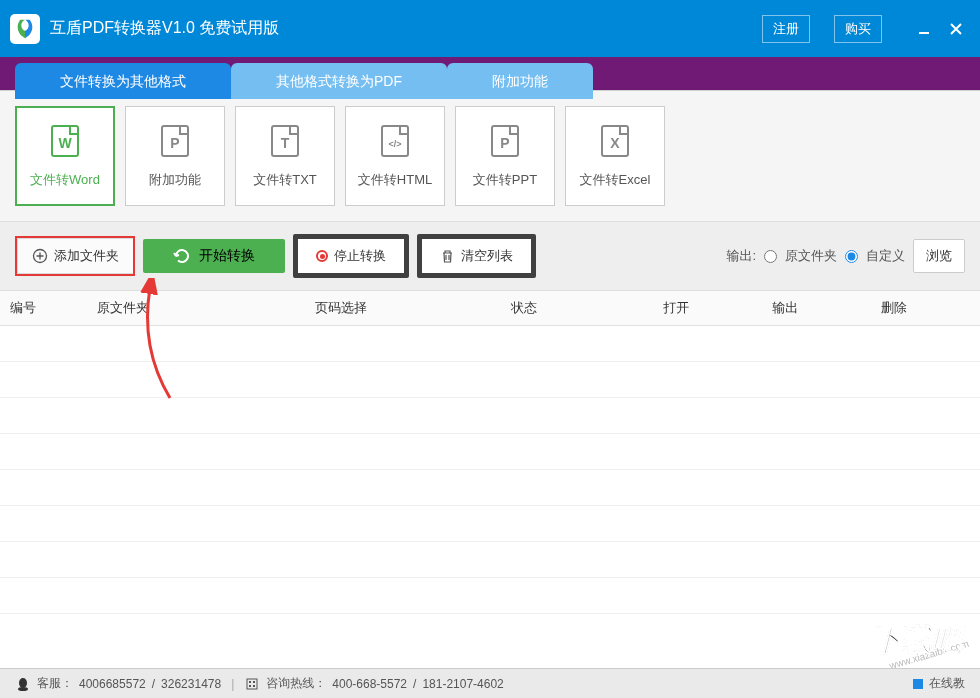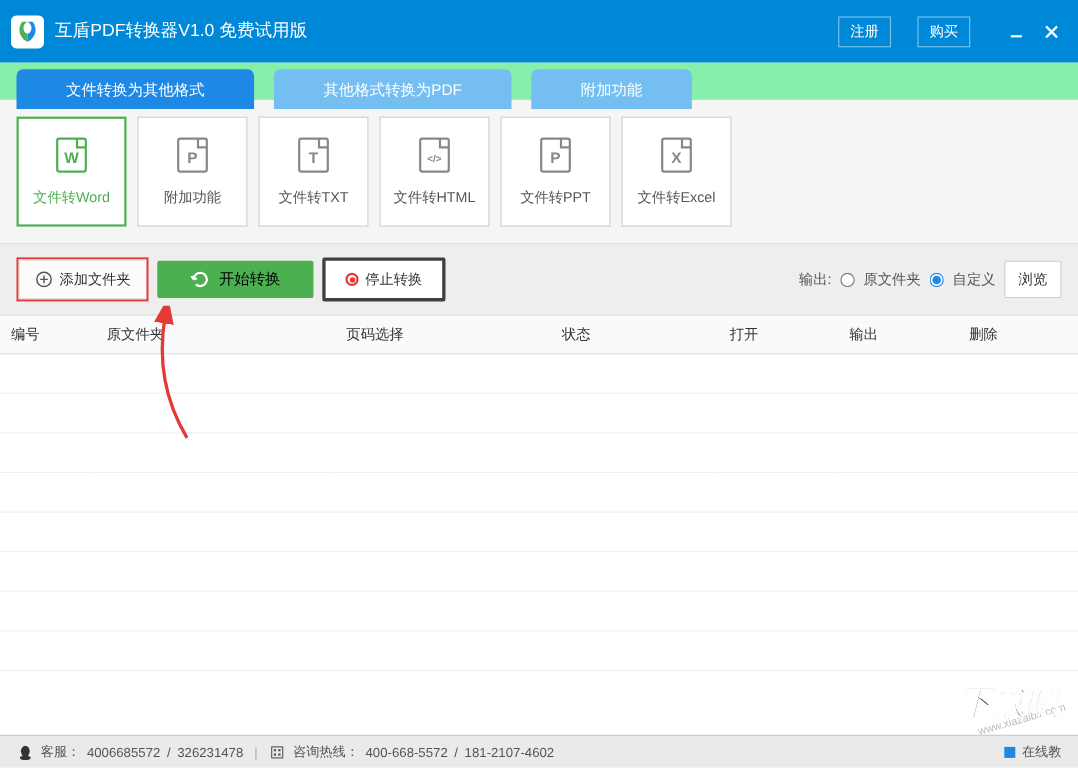--- a/index.html
+++ b/index.html
@@ -8,38 +8,38 @@
 
 .titlebar { height: 57px; background: #0088d8; display: flex; align-items: center; padding: 0 10px; color: #fff; }
 .logo { width: 30px; height: 30px; background: #fff; border-radius: 5px; display: flex; align-items: center; justify-content: center; margin-right: 10px; }
 .logo svg { width: 22px; height: 22px; }
 .app-title { font-size: 16px; flex: 1; }
 .titlebar-right { display: flex; align-items: center; gap: 0; }
 .title-link { color: #fff; font-size: 13px; padding: 4px 10px; border: 1px solid rgba(255,255,255,0.5); margin-right: 24px; cursor: pointer; }
 .win-btn { width: 28px; height: 28px; display: flex; align-items: center; justify-content: center; cursor: pointer; margin-left: 4px; }
 
 
-.main-tabs { height: 34px; background: #86efac; border-bottom: 1px solid #d0d0d0; display: flex; padding: 0 15px; padding-top: 6px; gap: 18px; }
+.main-tabs { height: 34px; background: #701a75; border-bottom: 1px solid #d0d0d0; display: flex; padding: 0 15px; padding-top: 6px; gap: 0; }
 .main-tab { padding: 0 45px; height: 36px; line-height: 36px; font-size: 14px; color: #fff; border-radius: 6px 6px 0 0; cursor: pointer; position: relative; }
 .main-tab.active { background: #1e88e5; }
 .main-tab.inactive { background: #74bef2; }
 
 
 .format-row { padding: 15px; display: flex; gap: 10px; background: #f5f5f5; }
 .format-card { width: 100px; height: 100px; border: 1px solid #ccc; background: #fff; display: flex; flex-direction: column; align-items: center; justify-content: center; cursor: pointer; font-size: 13px; color: #555; gap: 12px; }
 .format-card.active { border: 2px solid #4caf50; color: #4caf50; }
 .format-icon { width: 36px; height: 36px; display: flex; align-items: center; justify-content: center; }
 
 
 .action-bar { padding: 12px 15px; background: #eeeeee; display: flex; align-items: center; gap: 8px; border-top: 1px solid #ddd; border-bottom: 1px solid #ddd;}
 .btn-group { display: flex; border: 2px solid #e53935; background: #fff; }
 .btn-add { padding: 8px 14px; display: flex; align-items: center; gap: 6px; font-size: 13px; cursor: pointer; color: #333; border: 1px solid #ddd; background: #fbfbfb; }
 .btn-add:first-child { border-right: none; }
 .btn-start { background: #4caf50; color: #000000; padding: 8px 30px; display: flex; align-items: center; gap: 8px; font-size: 14px; cursor: pointer; border: none; border-radius: 2px; }
-.btn-toolbar { background: #fff; border: 3px solid #404040; padding: 8px 18px; display: flex; align-items: center; gap: 6px; font-size: 13px; cursor: pointer; color: #333; border-radius: 2px; }
+.btn-toolbar { background: #fff; border: 5px solid #404040; padding: 8px 18px; display: flex; align-items: center; gap: 6px; font-size: 13px; cursor: pointer; color: #333; border-radius: 2px; }
 .output-options { display: flex; align-items: center; gap: 8px; font-size: 13px; color: #555; margin-left: auto; }
 .btn-browse { background: #fff; border: 1px solid #ccc; padding: 7px 12px; font-size: 13px; cursor: pointer; color: #333; border-radius: 2px; }
 
 
 .table-wrap { height: 340px; overflow: auto; }
 table { width: 100%; border-collapse: collapse; table-layout: fixed; }
 th { text-align: left; font-size: 13px; font-weight: normal; color: #333; padding: 8px 10px; border-bottom: 1px solid #e0e0e0; background: #fafafa; }
 td { height: 36px; border-bottom: 1px solid #efefef; }
 
 
@@ -167,20 +167,26 @@
   </div>
   <button class="btn-start">
     <svg width="18" height="18" viewBox="0 0 18 18">
         <path d="M3 9 A6 6 0 1 1 5 13.5 M3 9 L1 6 M3 9 L6 8" fill="none" stroke="#fff" stroke-width="2"></path>
       </svg>
     <span>开始转换</span>
   </button>
   <button class="btn-toolbar">
     <span class="record-icon"></span>
     <span>停止转换</span>
+  </button>
+  <button class="btn-toolbar">
+    <svg width="15" height="15" viewBox="0 0 15 15">
+        <path d="M3 4 H12 M5 4 V2 H10 V4 M4 4 L4.5 13 H10.5 L11 4 M6 6 V11 M9 6 V11" fill="none" stroke="#555" stroke-width="1.2"></path>
+      </svg>
+    <span>清空列表</span>
   </button>
   <div class="output-options">
     <span>输出:</span>
     <input type="radio" class="radio" name="out" style="">
     <span>原文件夹</span>
     <input type="radio" class="radio" name="out" checked="" style="">
     <span>自定义</span>
   </div>
   <button class="btn-browse">浏览</button>
 </div>

